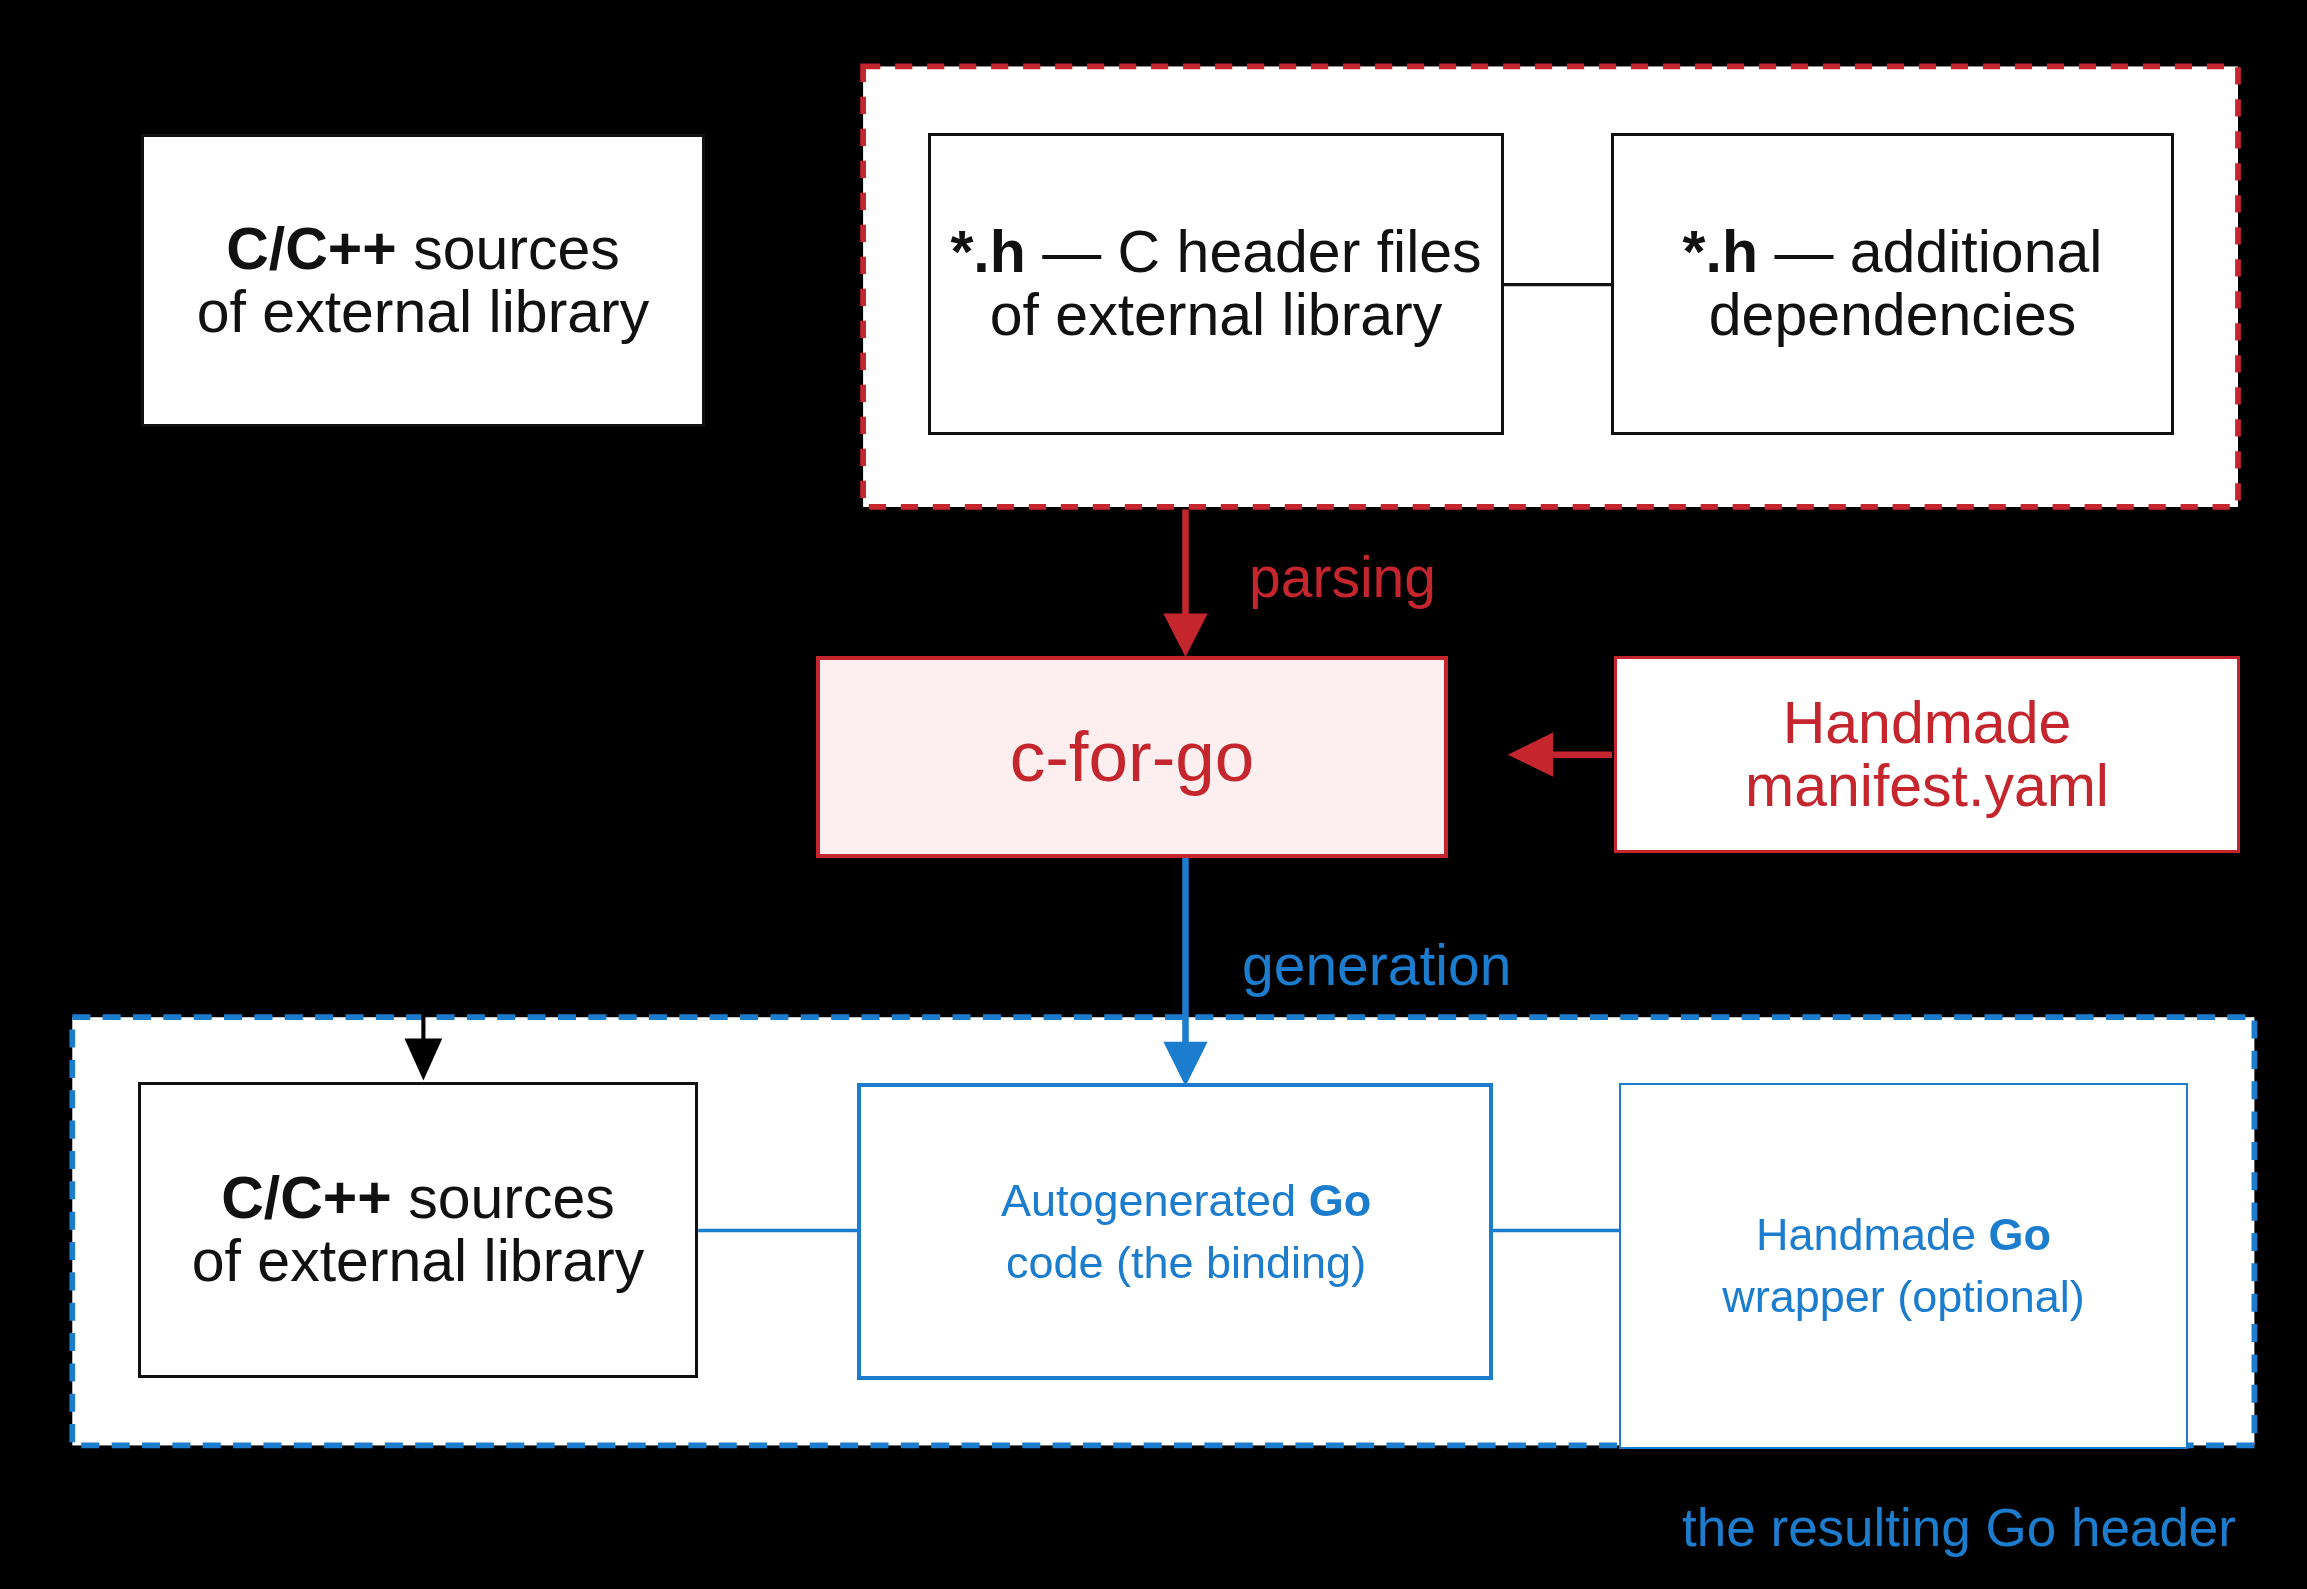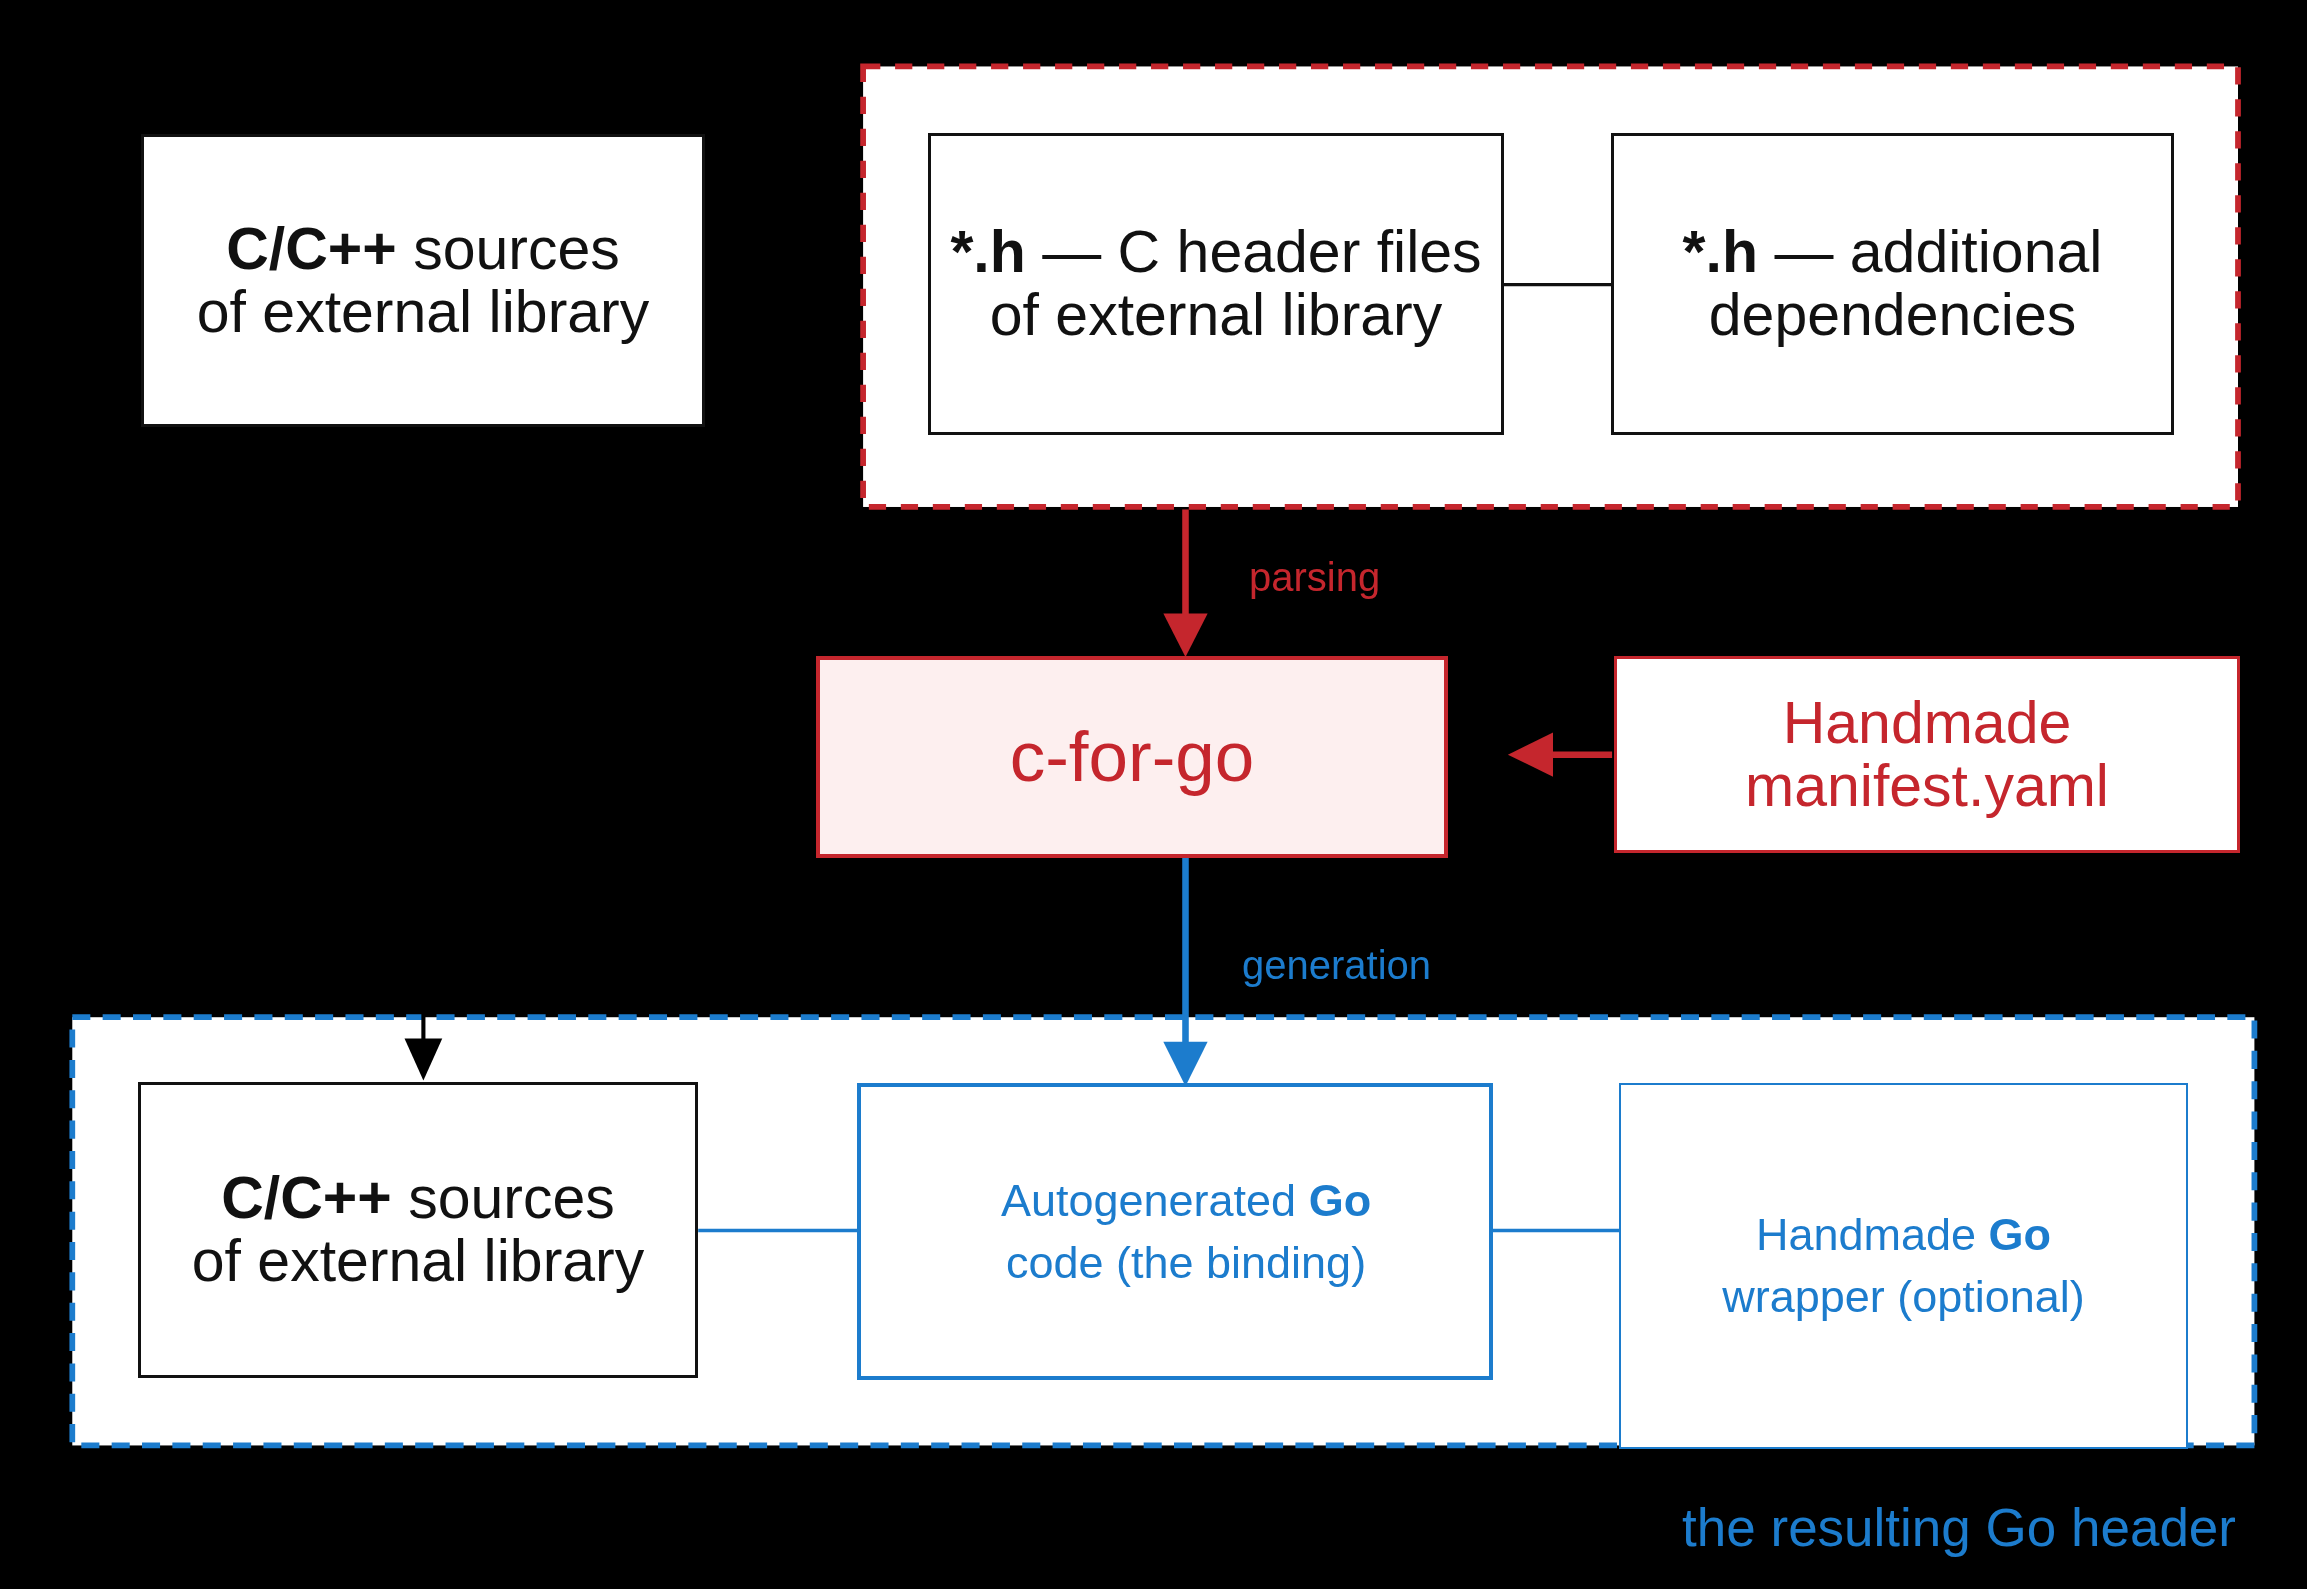--- a/index.html
+++ b/index.html
@@ -16,21 +16,21 @@
   .box .l{font-size:59px;line-height:63px;color:#111;white-space:nowrap;}
   .box .l b{font-weight:700;}
   .box.black-border{border:3.3px solid #111;}
   .box.red-node{border:4.9px solid #c5262d;background:#fdefef;}
   .box.red-thin{border:3.3px solid #c5262d;}
   .box.red-thin .l,.box.red-node .l{color:#c5262d;}
   .box.blue-thick{border:4.9px solid #1c7ccd;padding-left:22px;}
   .box.blue-thin{border:2.5px solid #1c7ccd;}
   .box.blue-thick .l,.box.blue-thin .l{color:#1c7ccd;font-size:45px;line-height:62px;}
   .cforgo-label{font-size:71px;color:#c5262d;line-height:74px;}
-  .lbl{position:absolute;z-index:2;white-space:nowrap;font-size:40px;line-height:66px;}
+  .lbl{position:absolute;z-index:2;white-space:nowrap;font-size:57px;line-height:66px;}
   .lbl.red{color:#c5262d;}
   .lbl.blue{color:#1c7ccd;margin-top:23px;}
 </style>
 </head>
 <body>
 
 <div id="stage">
 
   <svg id="wires" width="2307" height="1589" viewBox="0 0 2812 1937">
 

